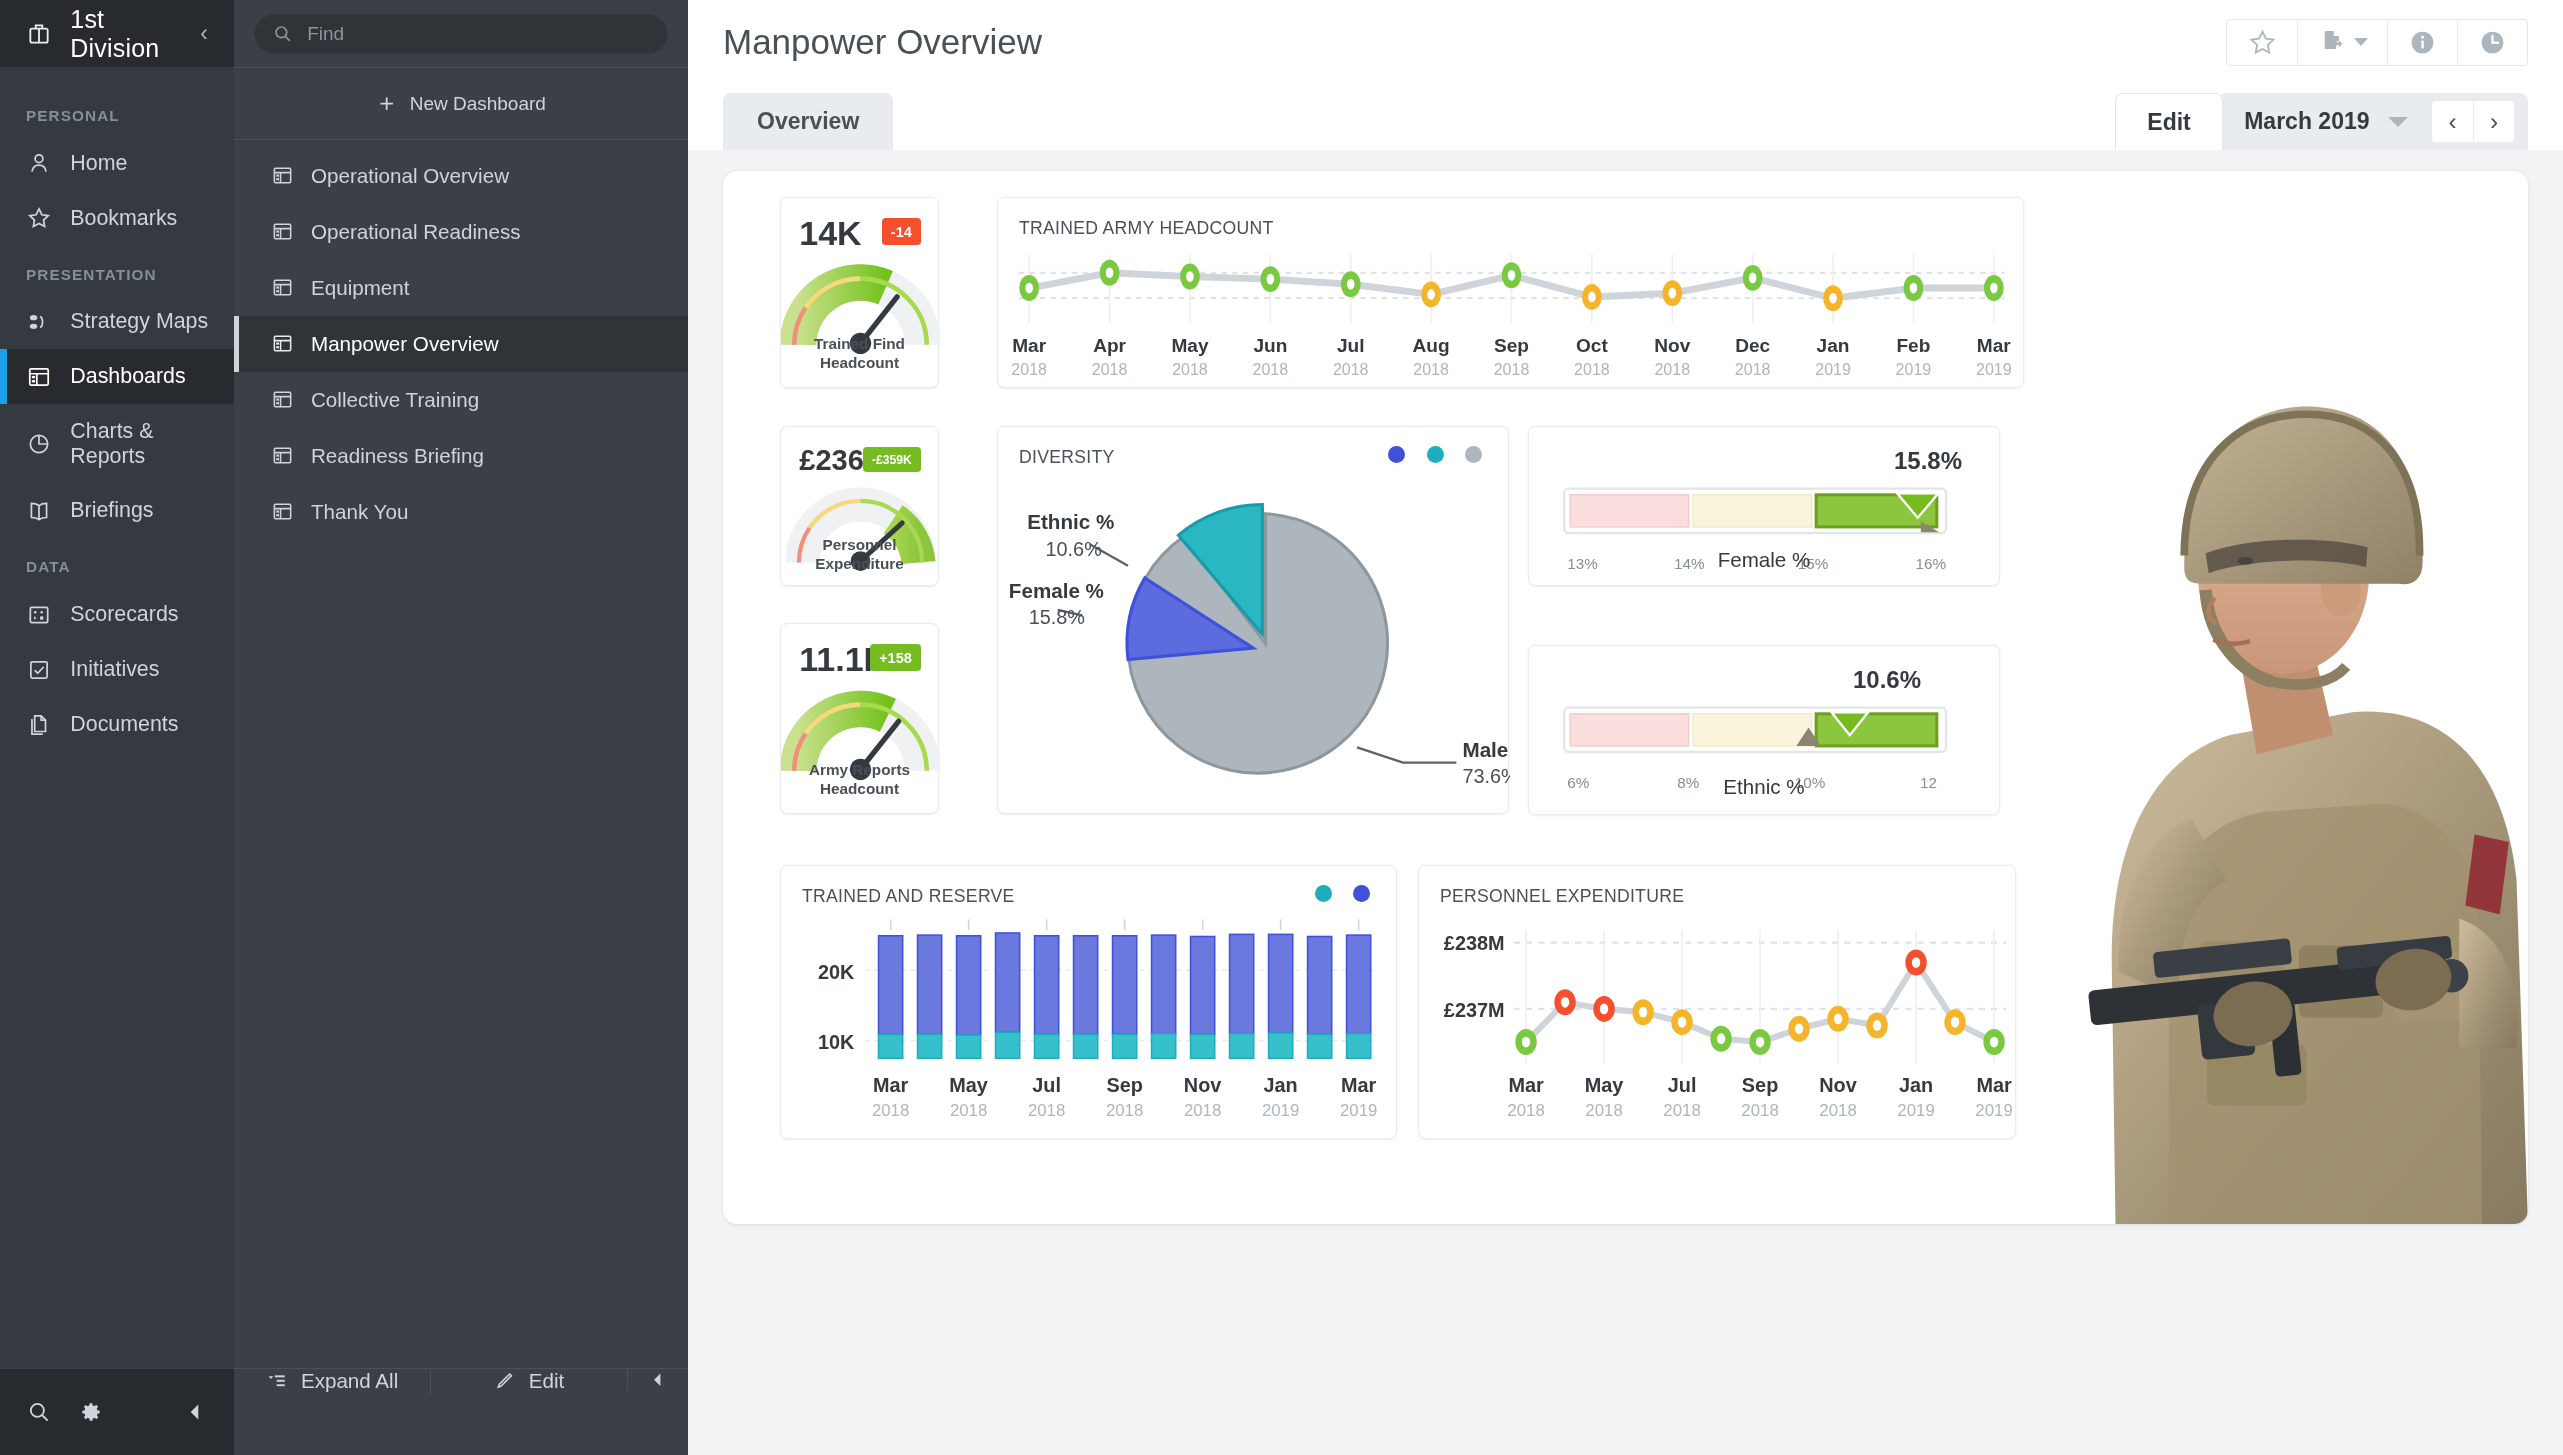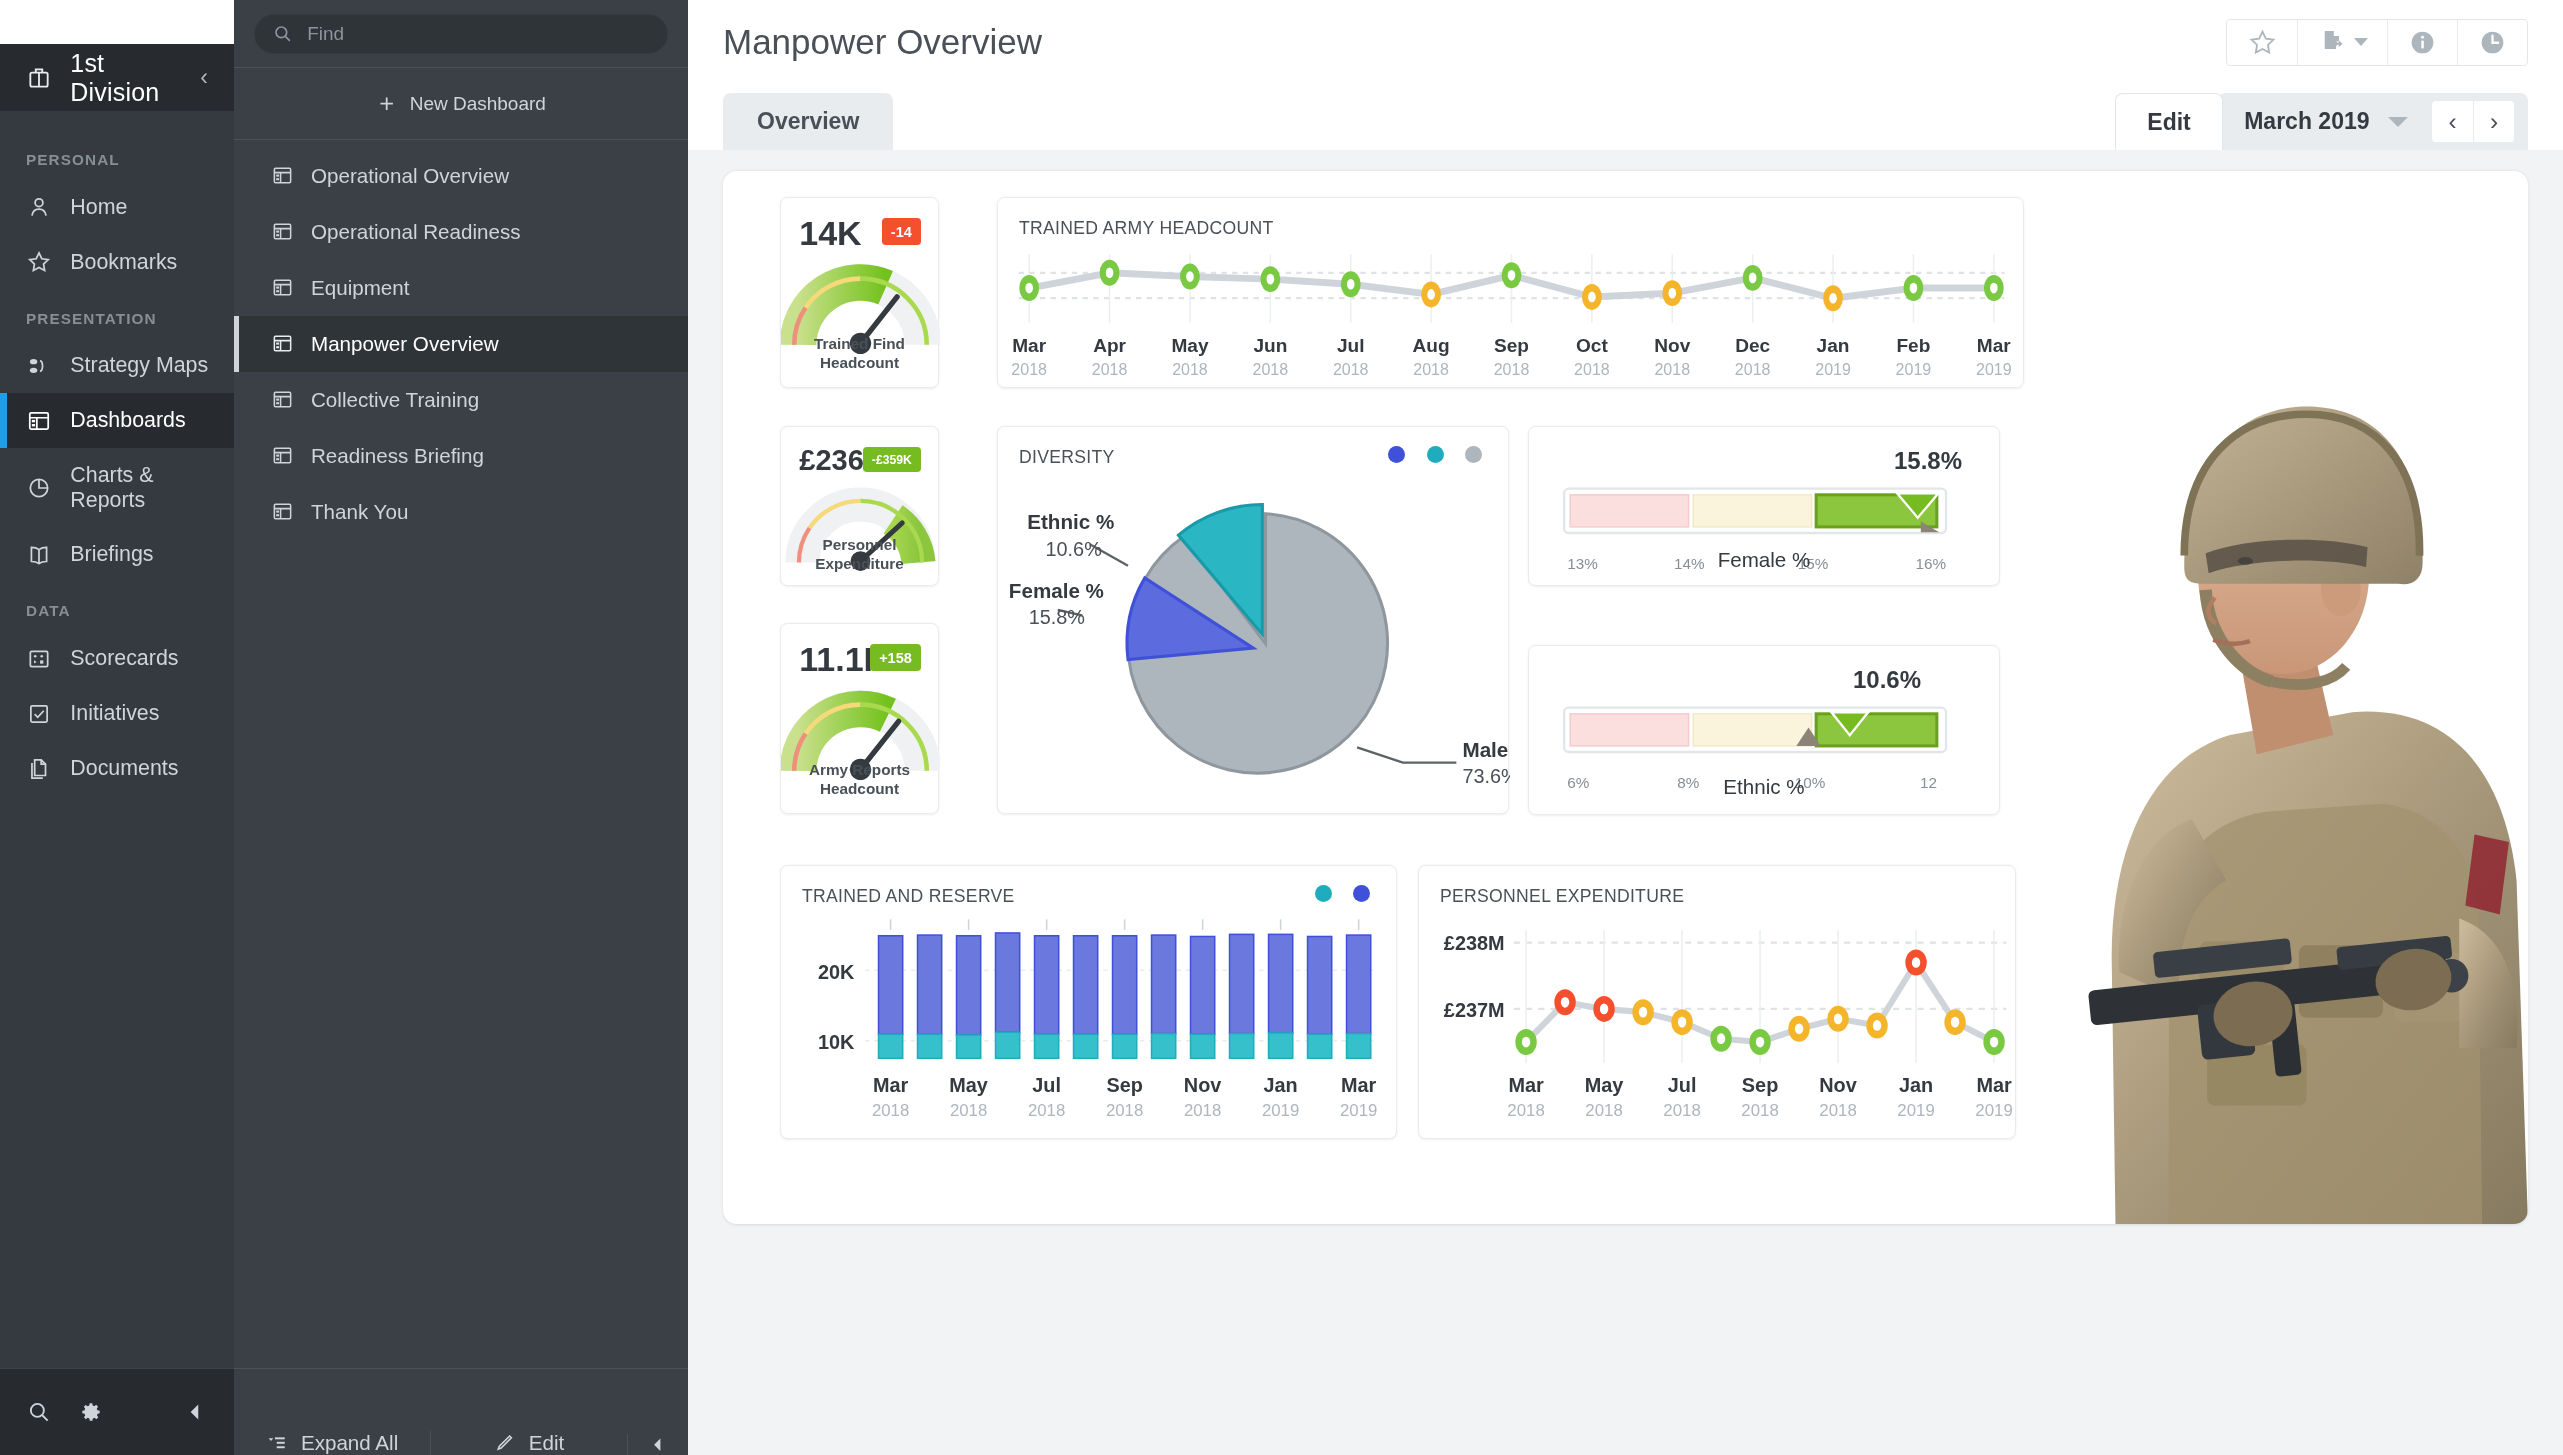--- a/index.html
+++ b/index.html
@@ -6,21 +6,21 @@
   html, body {
     width: 2563px; height: 1455px;
     font-family: "Liberation Sans", sans-serif;
     background: #ffffff; overflow: hidden;
   }
   .app { display: flex; width: 2563px; height: 1455px; }
 
   
   .iconbar {
     width: 234px; background: #343a40; color: #adb5bd;
-    display: flex; flex-direction: column; flex: 0 0 234px; margin-top: 44px;
+    display: flex; flex-direction: column; flex: 0 0 234px;
   }
   .brand {
     height: 67px; background: #272b30; display: flex; align-items: center;
     padding-left: 26px; gap: 18.3px; flex: 0 0 67px;
   }
   .brand-title { color: #fff; font-size: 25px; letter-spacing: 0.2px; }
   .brand-collapse {
     margin-left: auto; margin-right: 26px; color: #adb5bd; font-size: 23px;
   }
   .nav-scroll { flex: 1 1 auto; padding-top: 20px; }
@@ -76,21 +76,21 @@
     display: flex; align-items: center; gap: 17px;
     padding: 16px 0 16px 37px; font-size: 20.6px; color: #ced4da;
     position: relative; cursor: pointer;
   }
   .tree-item.active { background: #2f3439; color: #fff; }
   .tree-item.active::before {
     content: ""; position: absolute; left: 0; top: 0; bottom: 0;
     width: 5.3px; background: #cfd4d8;
   }
   .tree-foot {
-    height: 87px; flex: 0 0 87px; display: flex; align-items: flex-end;
+    height: 87px; flex: 0 0 87px; display: flex; align-items: flex-start;
     border-top: 0.8px solid #4a5157; background: #3a4046;
   }
   .tree-foot-btn {
     display: flex; align-items: center; justify-content: center; gap: 13.8px;
     font-size: 20.6px; color: #ced4da; cursor: pointer; flex: 1;
   }
   .tree-foot-btn.narrow { flex: 0 0 61px; }
   .tree-foot-btn + .tree-foot-btn { border-left: 0.8px solid #4a5157; }
 
   

